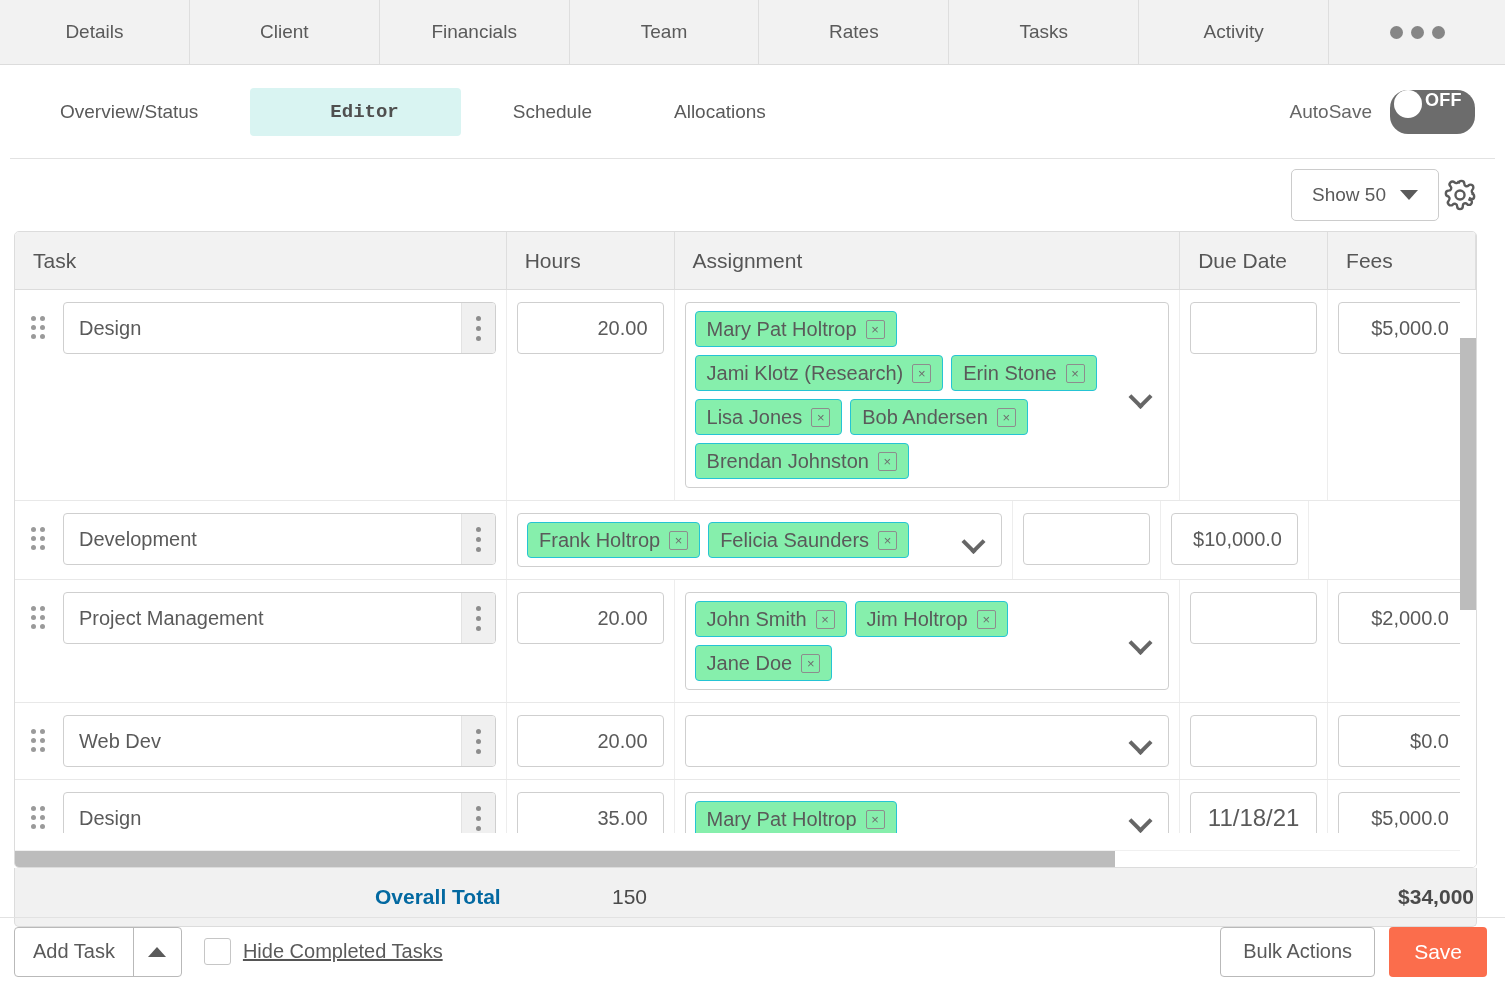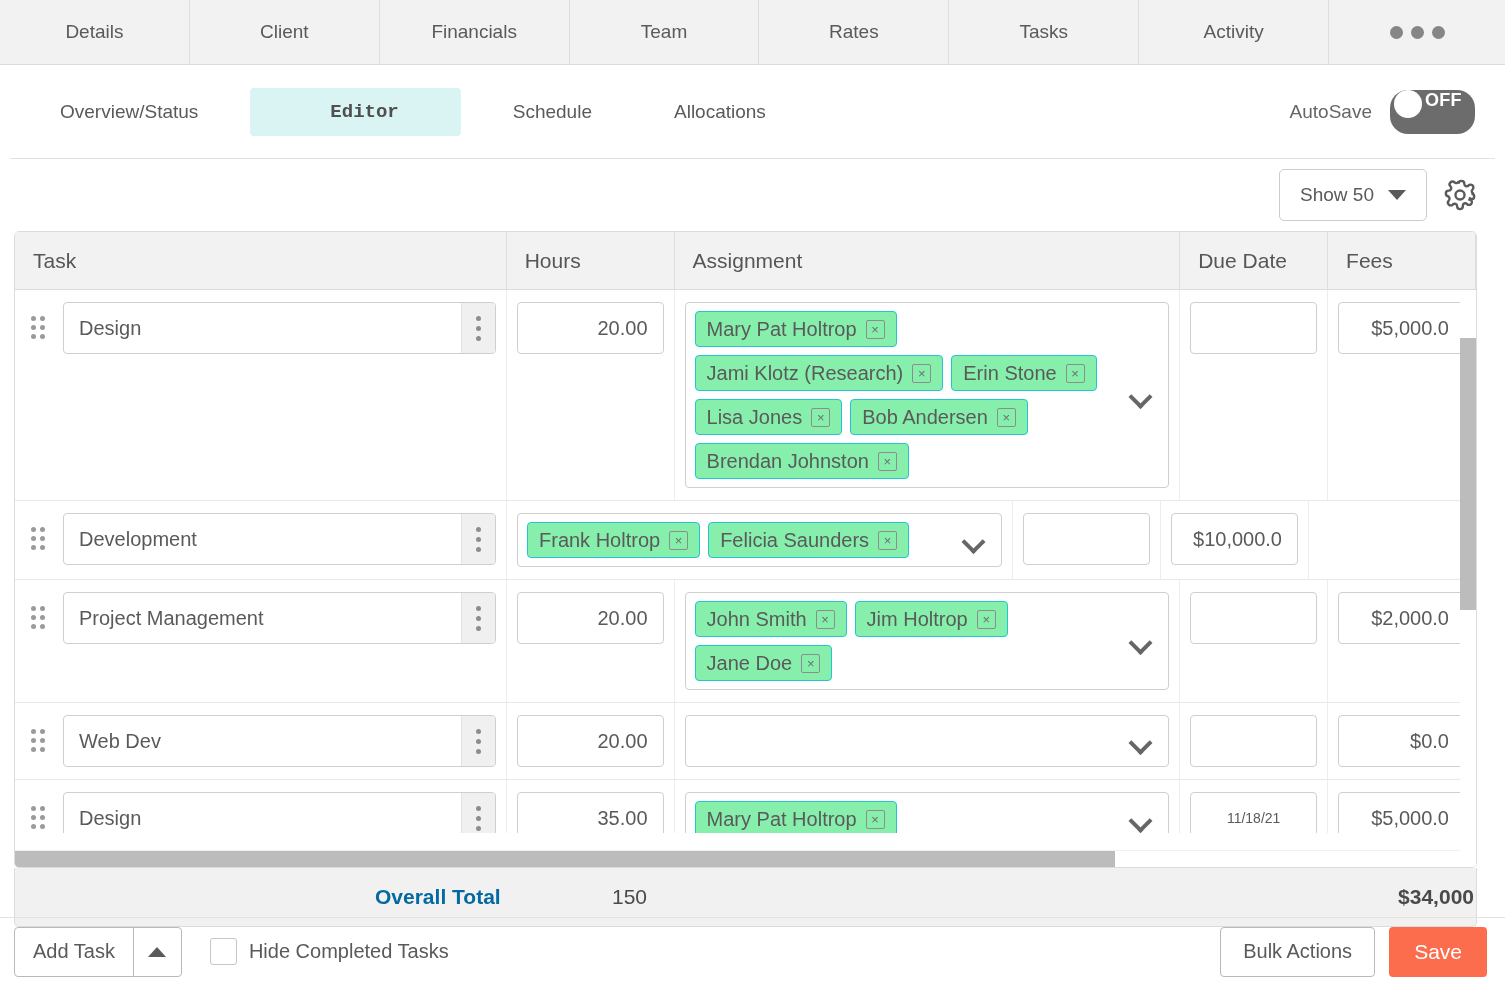--- a/index.html
+++ b/index.html
@@ -100,21 +100,21 @@
     height: 1px; background: #e2e2e2;
   }
 
   
   .toolbar {
     height: 72px;
     display: flex;
     align-items: center;
     justify-content: flex-end;
     padding: 0 28px 0 0;
-    gap: 16px;
+    gap: 4px;
   }
   .show-select {
     width: 148px; height: 52px;
     border: 1px solid #cccccc;
     border-radius: 5px;
     background: #fff;
     display: flex; align-items: center; justify-content: center;
     gap: 14px;
     font-size: 19px; color: #5a5a5a;
     cursor: pointer;
@@ -224,21 +224,21 @@
     font-size: 20px; color: #5a5a5a;
     cursor: text;
   }
   .date-input {
     width: 100%;
     height: 52px;
     border: 1px solid #cfcfcf;
     border-radius: 4px;
     background: #fff;
     display: flex; align-items: center; justify-content: center;
-    font-size: 14px; color: #5a5a5a;
+    font-size: 24px; color: #5a5a5a;
     cursor: text;
   }
 
   .assign-box {
     flex: 1;
     min-height: 52px;
     border: 1px solid #cfcfcf;
     border-radius: 4px;
     background: #fff;
     position: relative;
@@ -358,21 +358,21 @@
     width: 48px;
     border-left: 1px solid #b9b9b9;
     display: flex; align-items: center; justify-content: center;
   }
   .caret-up {
     width: 0; height: 0;
     border-left: 9px solid transparent;
     border-right: 9px solid transparent;
     border-bottom: 10px solid #5a5a5a;
   }
-  .chk-wrap { display: flex; align-items: center; gap: 12px; margin-left: 28px; cursor: pointer; }
+  .chk-wrap { display: flex; align-items: center; gap: 12px; margin-left: 22px; cursor: pointer; text-decoration: underline; }
   .chk {
     width: 27px; height: 27px;
     border: 1px solid #c6c6c6;
     border-radius: 3px;
     background: #fff;
   }
   .chk-label { font-size: 20px; color: #5a5a5a; }
   .bottom-right { margin-left: auto; display: flex; align-items: center; gap: 14px; }
   .btn-outline {
     height: 50px;

